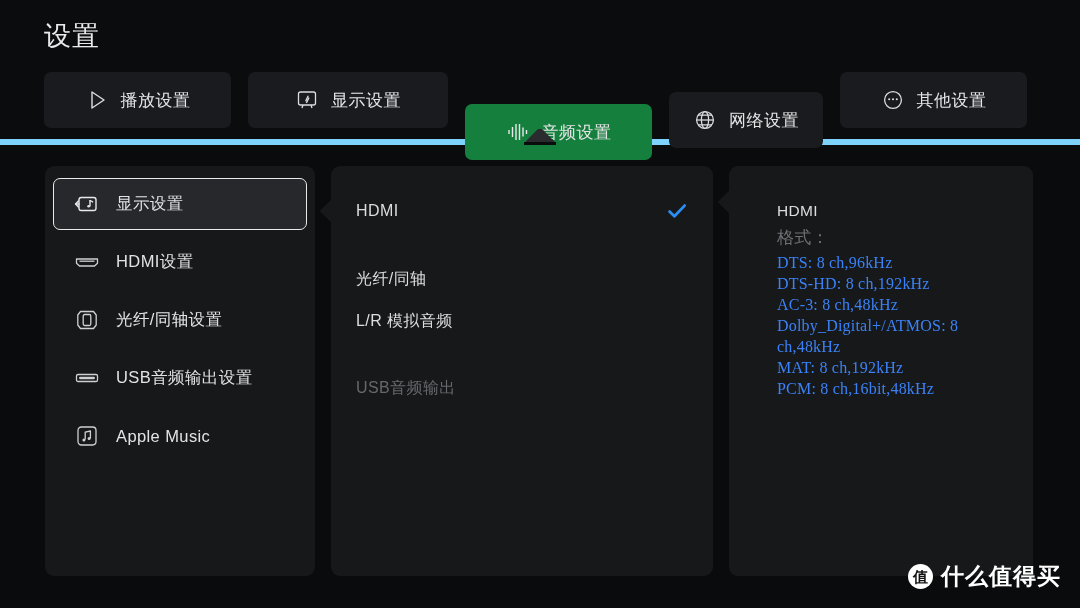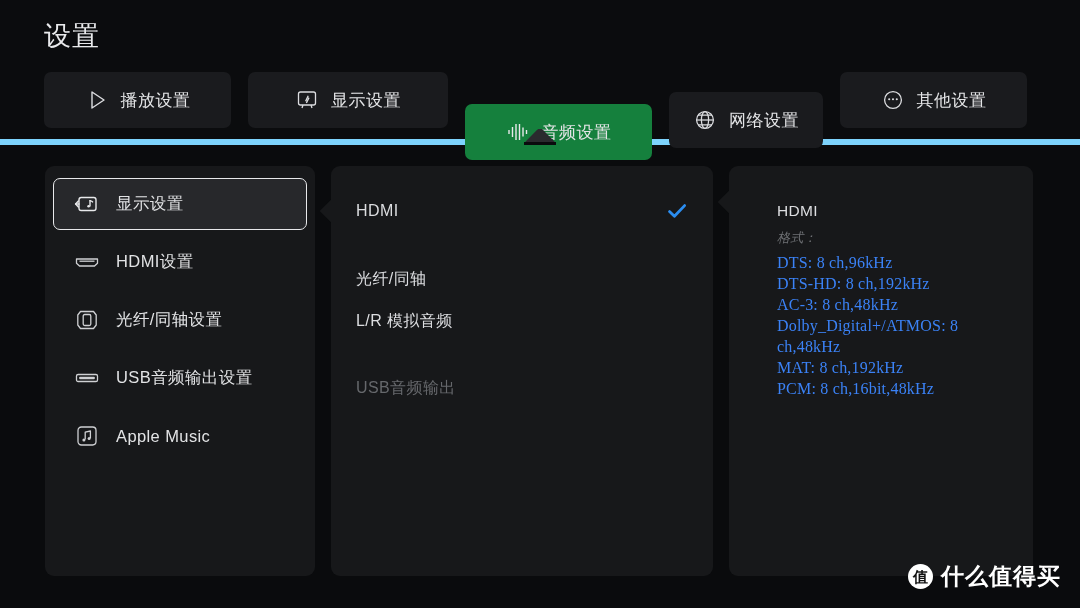--- a/index.html
+++ b/index.html
@@ -205,26 +205,25 @@
     width: 240px;
   }
   #detail-title {
     font-size: 15.5px;
     color: #dddee1;
     letter-spacing: 0.3px;
     margin-bottom: 7px;
     line-height: 20px;
   }
   #detail-subtitle {
-    font-size: 13px;
+    font-size: 17px;
     color: #6e7074;
     letter-spacing: 0.3px;
     margin-bottom: 4px;
     line-height: 20px;
-    font-style: italic;
   }
   .detail-line {
     font-size: 16px;
     color: #3b82f6;
     letter-spacing: 0.2px;
     line-height: 21px;
     word-break: break-word;
     font-family: Liberation Serif, serif;
   }
 

